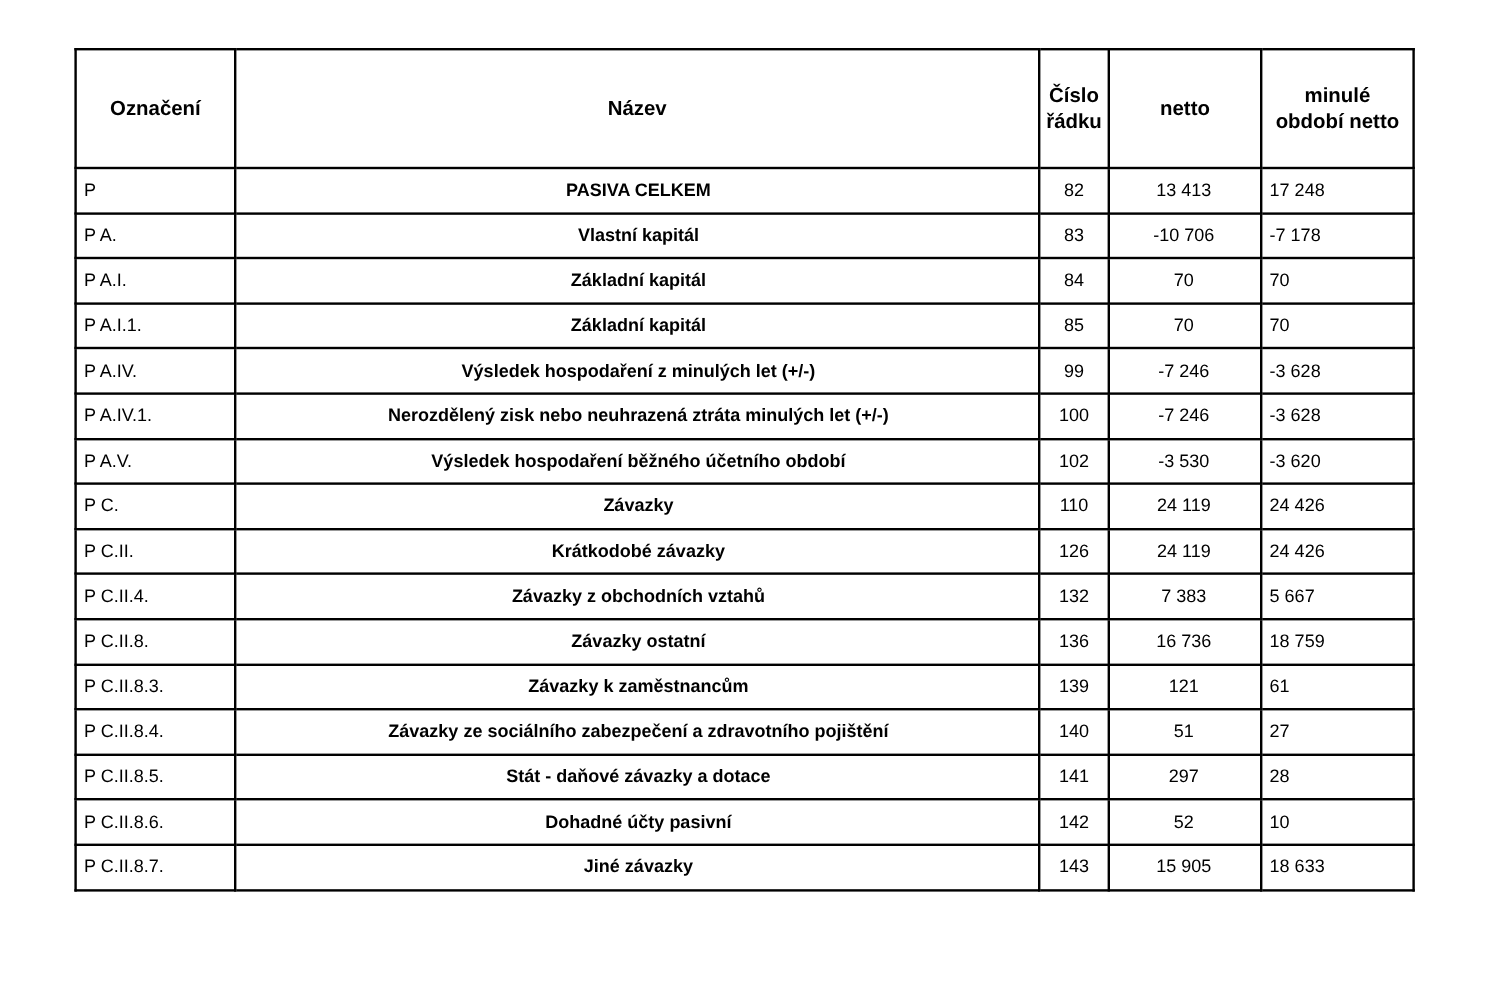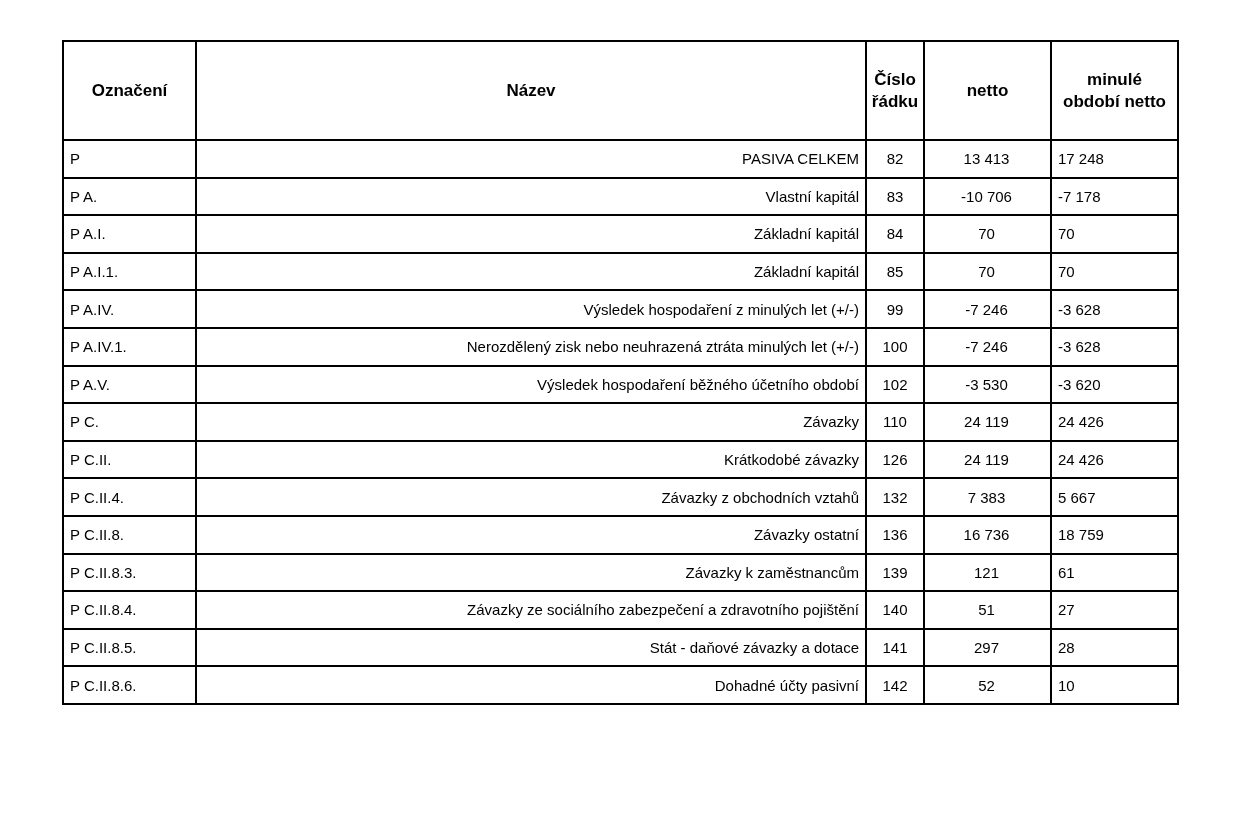--- a/index.html
+++ b/index.html
@@ -43,21 +43,21 @@
     white-space: pre-line;
     line-height: 1.25;
     padding: 0 2px;
   }
   td {
     font-size: 15px;
     padding: 0 6px;
     white-space: nowrap;
   }
   td.c0 { text-align: left;  padding-left: 6px; }
-  td.c1 { text-align: right;  padding-left: 8px; }
+  td.c1 { text-align: center;  padding-left: 8px; font-weight: bold; }
   td.c2 { text-align: center; margin-left: 12px; }
   td.c3 { text-align: center; padding-right: 8px; }
   td.c4 { padding-right: 8px; }
 </style>
 </head>
 <body>
 
 <div class="page">
   <table class="report">
     <colgroup>
@@ -177,15 +177,22 @@
           <td class="c3">297</td>
           <td class="c4">28</td>
         </tr>
         <tr>
           <td class="c0">P C.II.8.6.</td>
           <td class="c1">Dohadné účty pasivní</td>
           <td class="c2">142</td>
           <td class="c3">52</td>
           <td class="c4">10</td>
         </tr>
+        <tr>
+          <td class="c0">P C.II.8.7.</td>
+          <td class="c1">Jiné závazky</td>
+          <td class="c2">143</td>
+          <td class="c3">15 905</td>
+          <td class="c4">18 633</td>
+        </tr>
       </tbody>
   </table>
 </div>
 
 </body></html>

